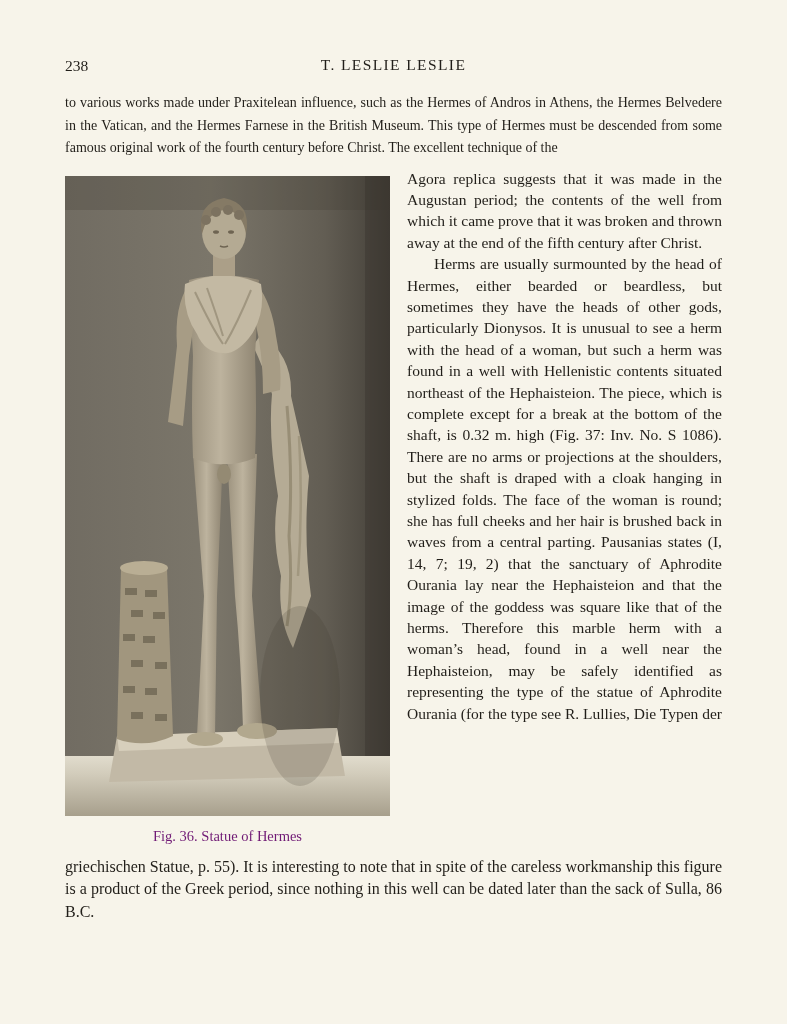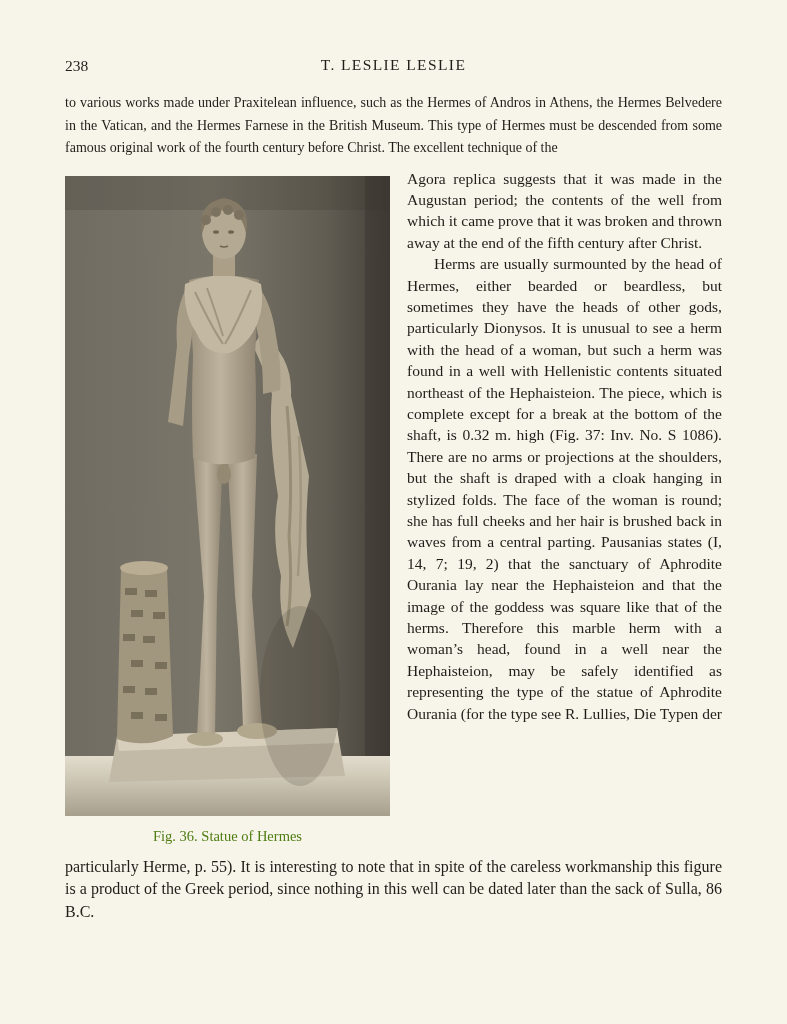--- a/index.html
+++ b/index.html
@@ -44,21 +44,21 @@
     width: 325px;
     height: 640px;
     overflow: hidden;
     background: #6f6a60;
   }
   .photo svg { display: block; }
   .figcaption {
     text-align: center;
     font-size: 14.5px;
     margin-top: 10px;
-    color: #4d7c0f;
+    color: #701a75;
   }
   .para-indent { text-indent: 27px; }
   .closing {
     clear: both;
     padding-top: 9px;
     font-size: 16px;
     line-height: 22.5px;
     text-align: justify;
   }
   .it { }
@@ -160,15 +160,15 @@
         </svg>
       </div>
       <figcaption class="figcaption">Fig. 36. Statue of Hermes</figcaption>
     </figure>
 
     <p>Agora replica suggests that it was made in the Augustan period; the contents of the well from which it came prove that it was broken and thrown away at the end of the fifth century after Christ.</p>
     <p class="para-indent"><span>Herms are usually surmounted by the head of Hermes, either bearded or beardless, but sometimes they have the heads of other gods, particularly Dionysos. It is unusual to see a herm with the head of a woman, but such a herm was found in a well with Hellenistic contents situated northeast of the Hephaisteion. The piece, which is complete except for a break at the bottom of the shaft, is 0.32 m. high (Fig. 37: Inv. No. S 1086). There are no arms or projections at the shoulders, but the shaft is draped with a cloak hanging in stylized folds. The face of the woman is round; she has full cheeks and her hair is brushed back in waves from a central parting. Pausanias states (I, 14, 7; 19, 2) that the sanctuary of Aphrodite Ourania lay near the Hephaisteion and that the image of the goddess was square like that of the herms. Therefore this marble herm with a woman’s head, found in a well near the Hephaisteion, may be safely identified as representing the type of the statue of Aphrodite Ourania (for the type see R. Lullies, </span><span class="it">Die Typen der</span></p>
 
   </div>
 
-  <p class="closing"><span class="it">particularly Herme</span><span>, p. 55). It is interesting to note that in spite of the careless workmanship this figure is a product of the Greek period, since nothing in this well can be dated later than the sack of Sulla, 86 B.C.</span></p>
+  <p class="closing"><span class="it">griechischen Statue</span><span>, p. 55). It is interesting to note that in spite of the careless workmanship this figure is a product of the Greek period, since nothing in this well can be dated later than the sack of Sulla, 86 B.C.</span></p>
 
 </div>
 
 </body></html>

